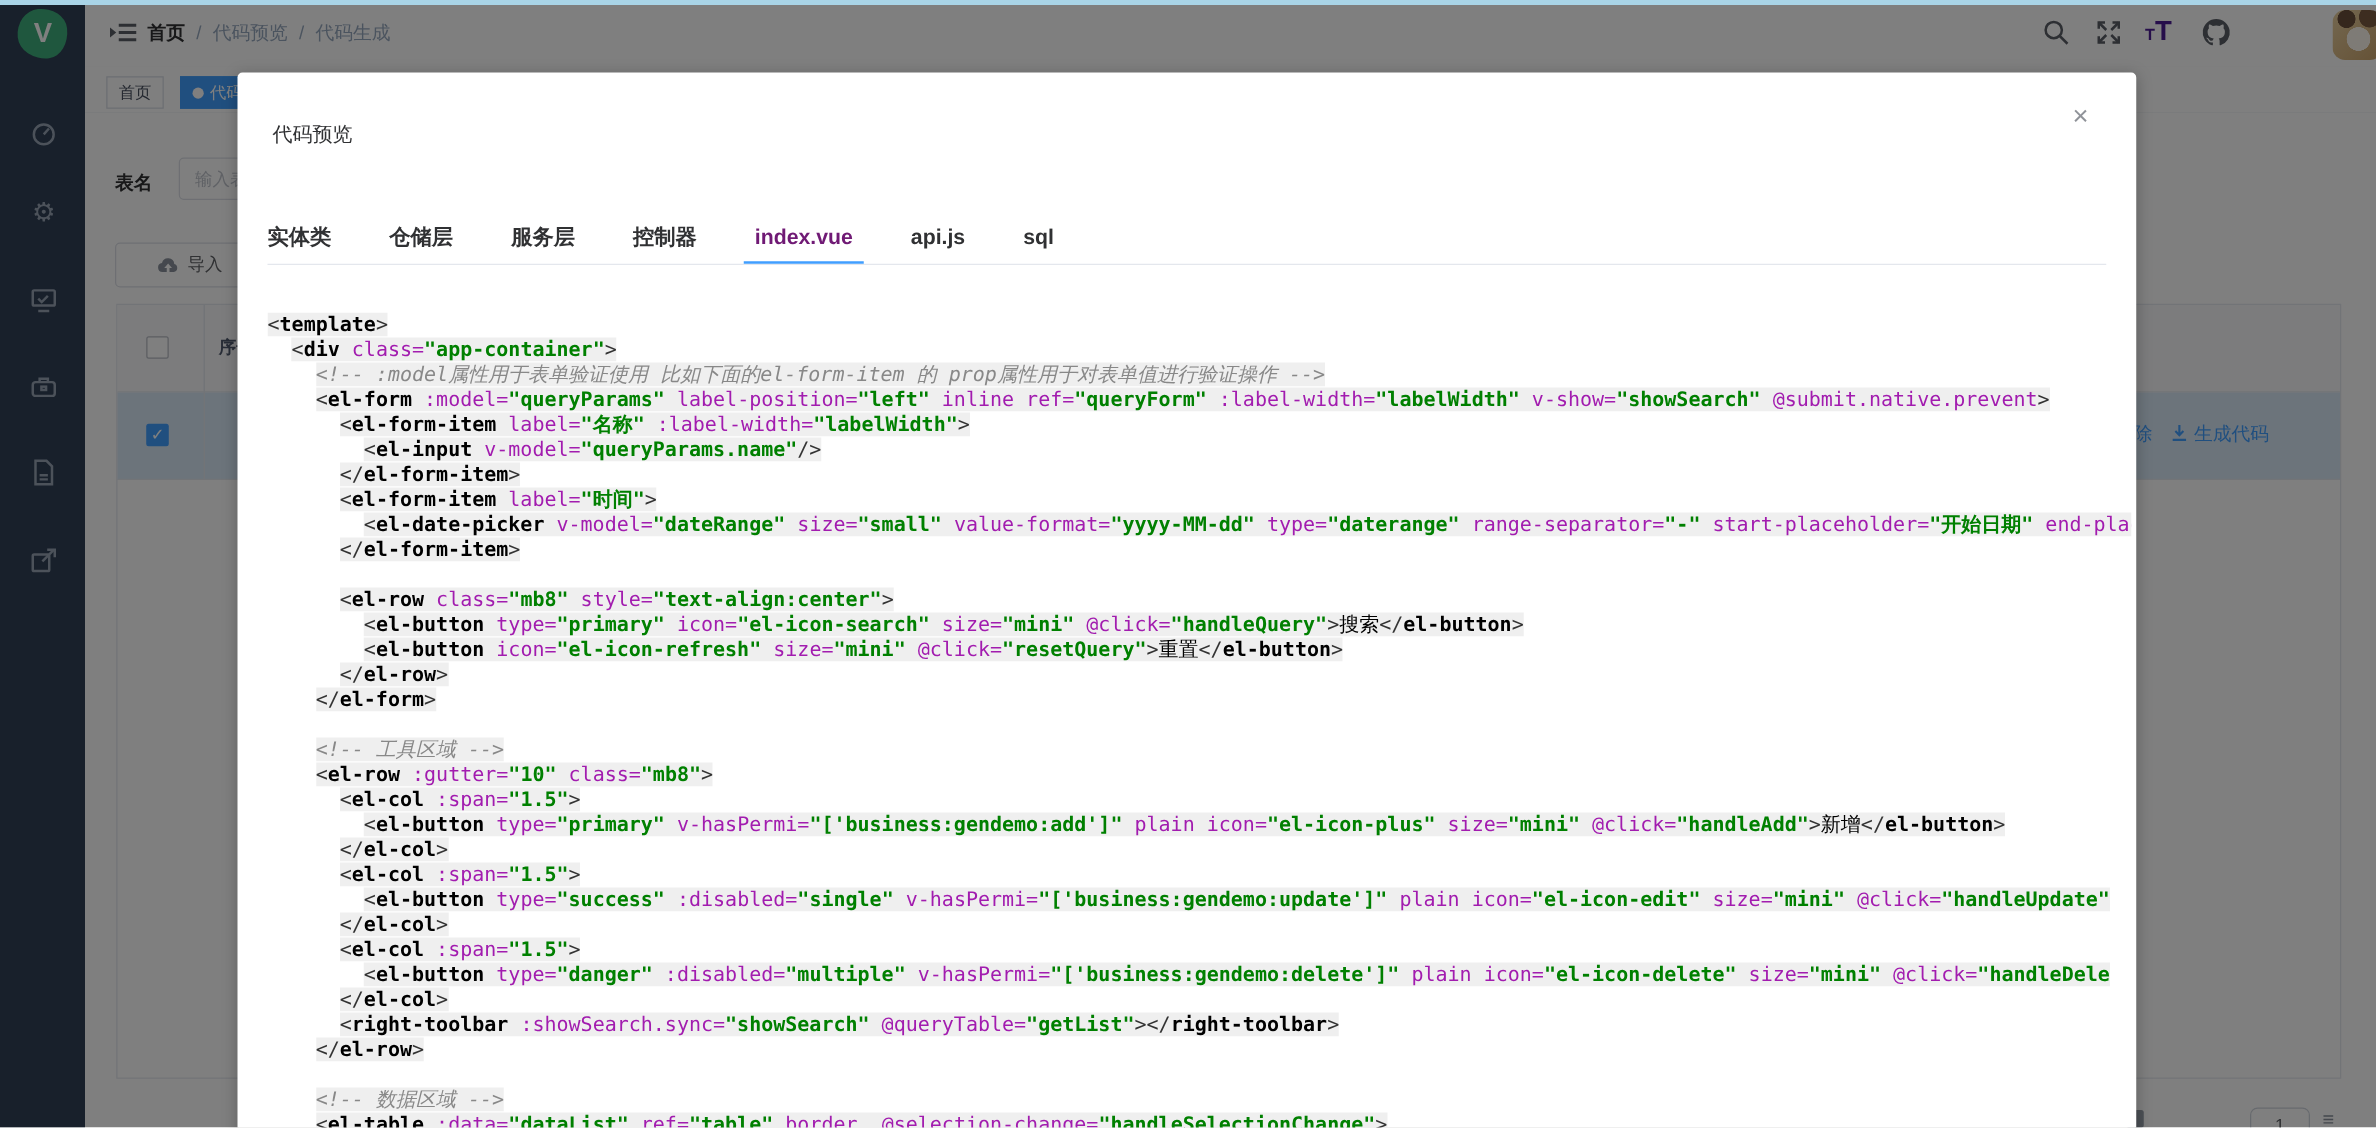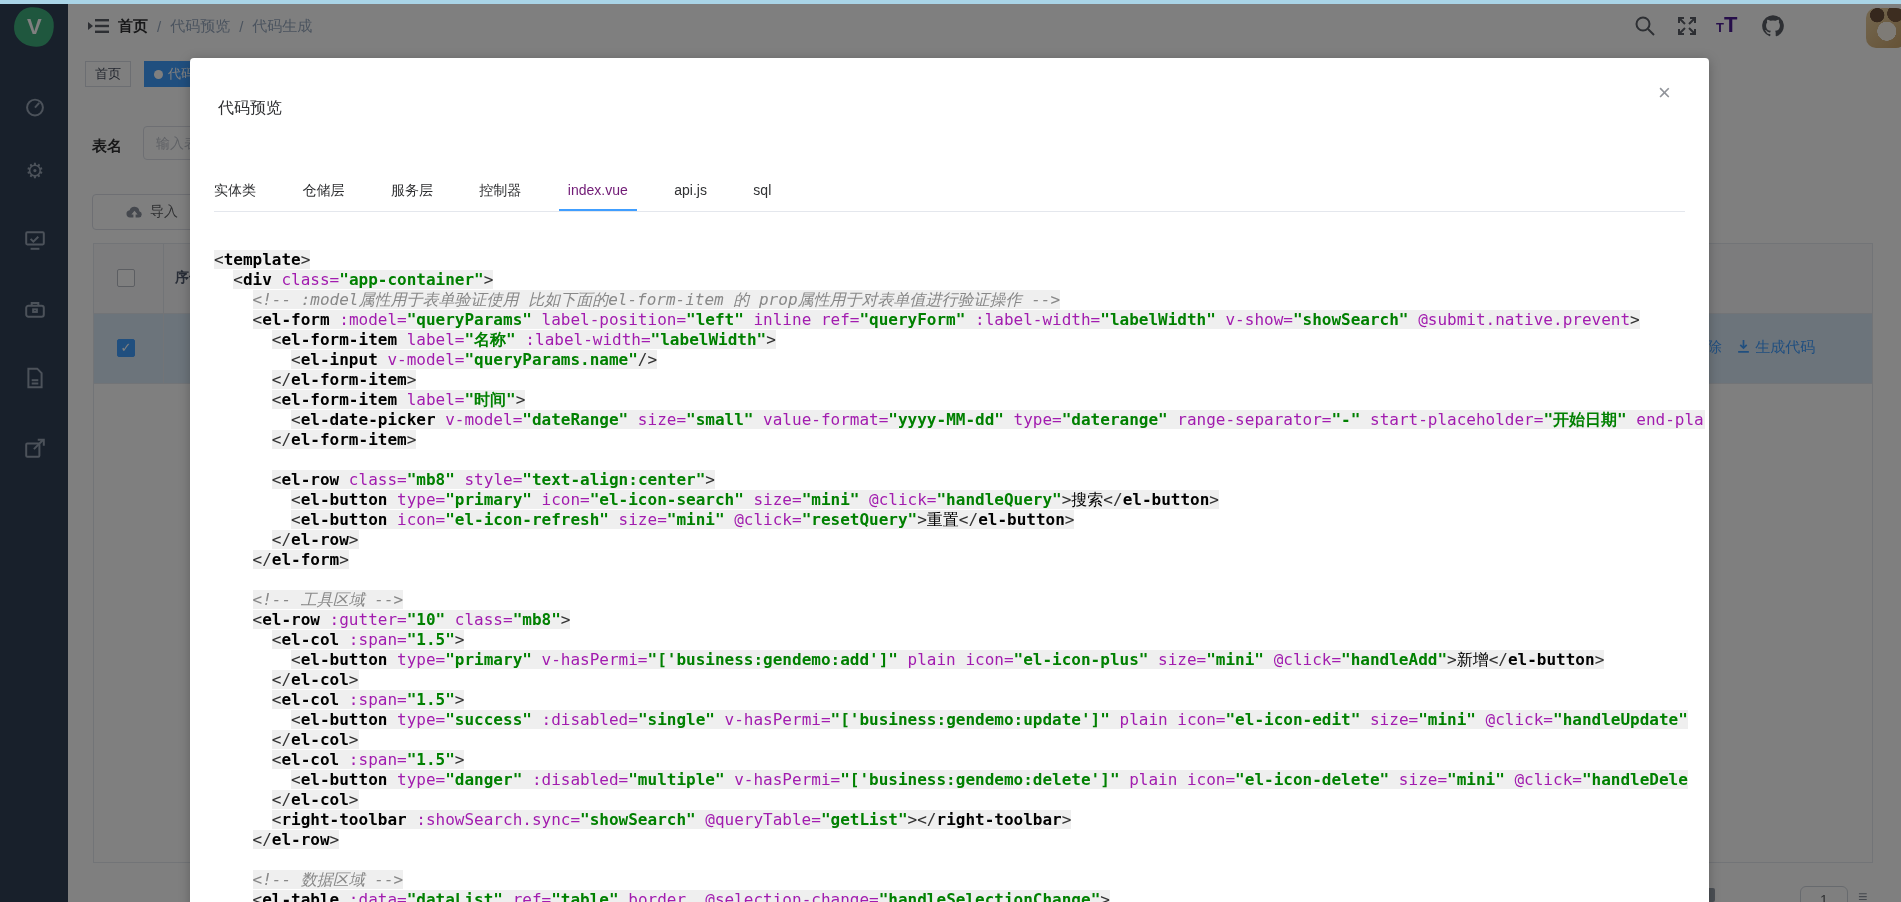--- a/index.html
+++ b/index.html
@@ -70,21 +70,21 @@
             background:#fff;color:#606266;font-size:14px;text-align:center;line-height:26px;}
   #pag-opts{position:absolute;left:1790px;top:798px;font-size:16px;color:#8a919c;}
 
   
   #overlay{position:absolute;inset:0;background:rgba(0,0,0,0.5);z-index:40;}
   #dialog{position:absolute;left:190px;top:58px;width:1519px;height:870px;background:#fff;border-radius:4px;
           box-shadow:0 2px 12px rgba(0,0,0,0.25);z-index:50;}
   #dlg-title{position:absolute;left:28px;top:40px;font-size:16px;color:#303133;}
   #dlg-close{position:absolute;left:1468px;top:24px;font-size:22px;color:#909399;line-height:22px;}
   #dlg-tabs{position:absolute;left:24px;top:112px;width:1471px;height:41px;border-bottom:1px solid #e4e7ed;white-space:nowrap;}
-  .tab{display:inline-block;position:relative;padding:0 21px;line-height:40px;font-size:14px;color:#303133;}
+  .tab{display:inline-block;position:relative;padding:0 21px;line-height:40px;font-size:17px;color:#303133;font-weight:bold;}
   .tab:first-child{padding-left:0;}
   .tab.active{color:#701a75;}
   .tab.active::after{content:'';position:absolute;left:12px;right:12px;bottom:-1px;height:2px;background:#409eff;}
 
   #code-block{position:absolute;left:24px;top:192px;right:4px;bottom:0;overflow:hidden;
               font-family:"DejaVu Sans Mono","Liberation Mono",monospace;font-size:16px;line-height:20px;
               color:#333;white-space:pre;}
   .code-line{height:20px;}
   .hl{background:#efefef;}
   .tk-p{color:#333;}

